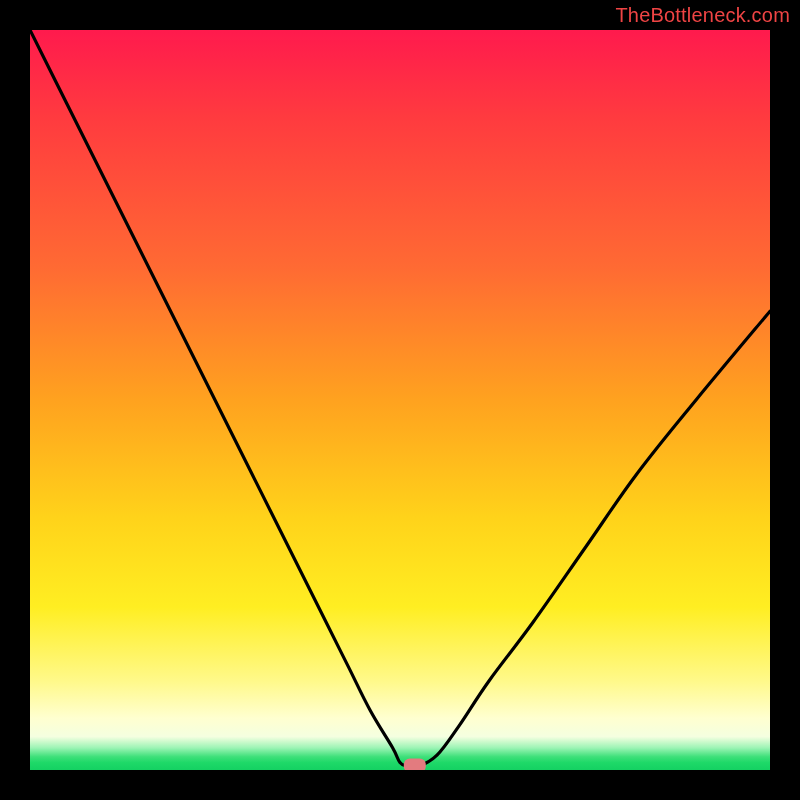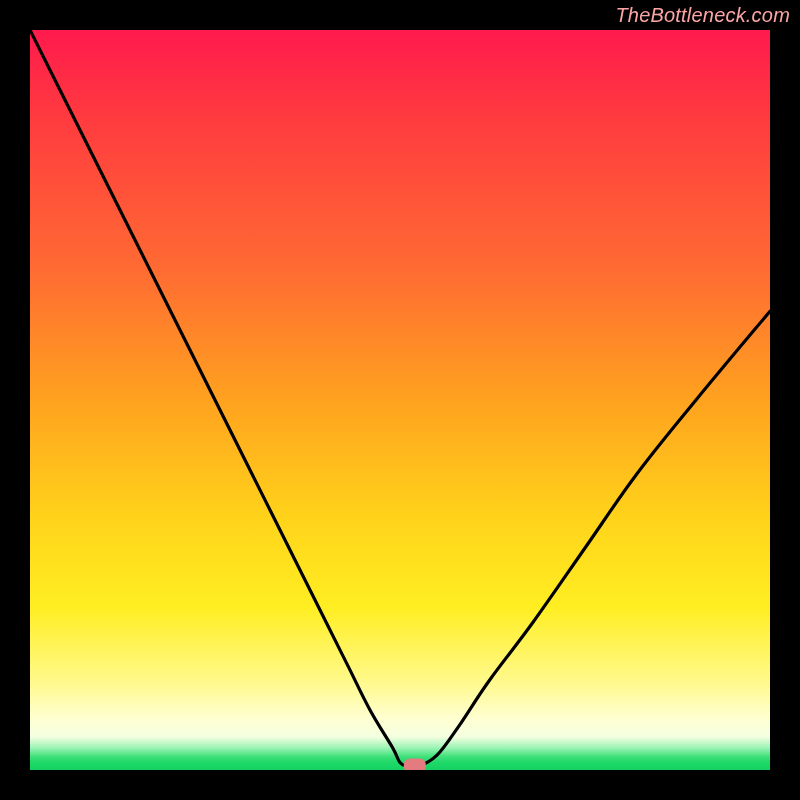--- a/index.html
+++ b/index.html
@@ -55,25 +55,24 @@
     position: absolute;
     top: 0;
     left: 0;
     width: 740px;
     height: 740px;
   }
   .watermark {
     position: absolute;
     top: 4px;
     right: 10px;
-    color: #fca5a5;
+    color: #ef4444;
     font-size: 20px;
     letter-spacing: 0.2px;
     user-select: none;
-    font-style: italic;
   }
 </style>
 </head>
 <body>
 
 <div class="frame">
 
   <div class="watermark">TheBottleneck.com</div>
 
   <div class="plot">

